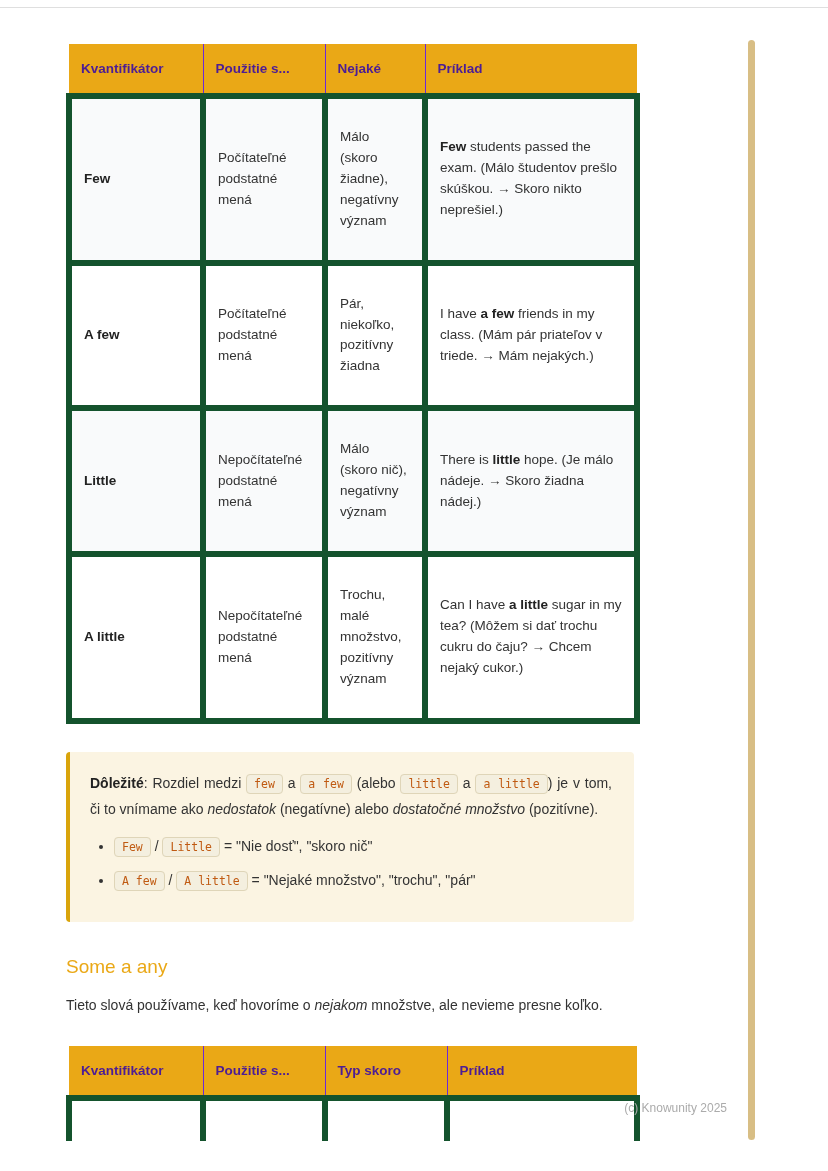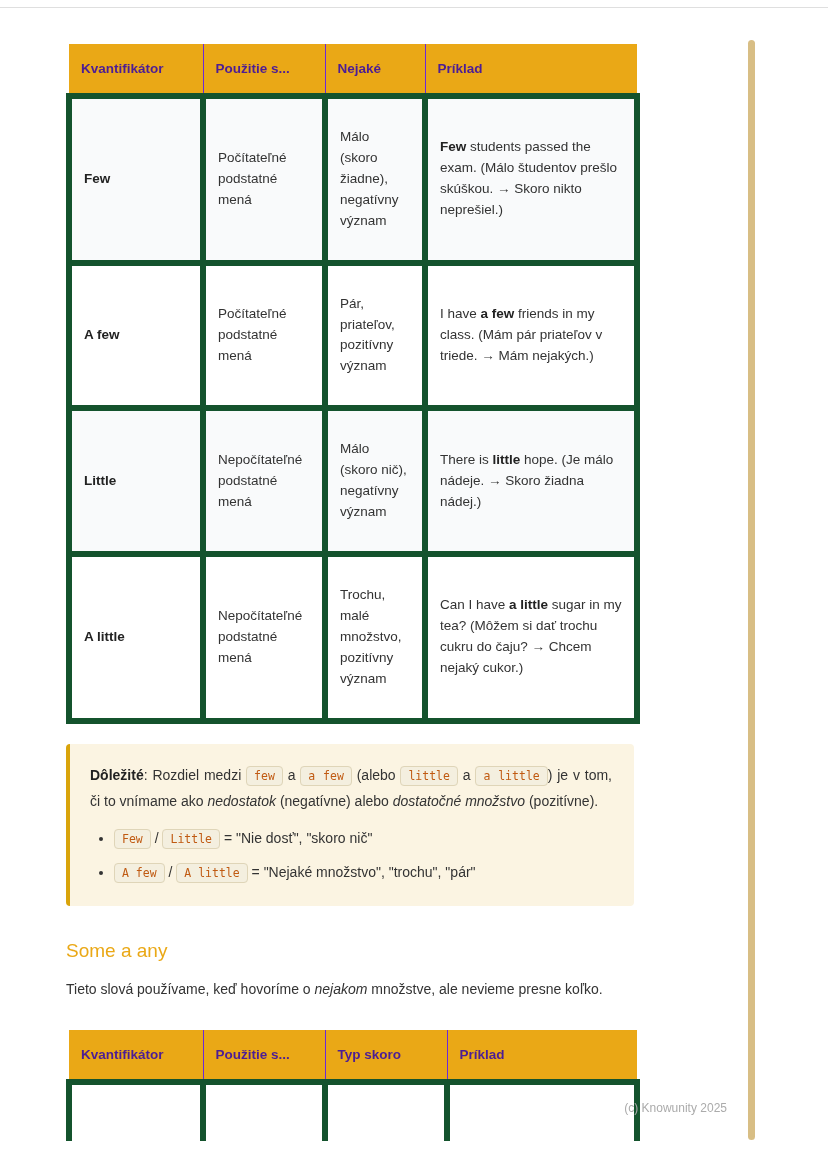--- a/index.html
+++ b/index.html
@@ -40,25 +40,25 @@
     font-size:13.5px;
     line-height:1.55;
     color:#333;
     background:#ffffff;
   }
   tbody tr:nth-child(odd) td { background:#f9fafb; }
   td strong, .rich strong { font-weight:700; color:#222; }
   tr.partial td { height:120px; background:#ffffff !important; border-bottom:none; }
 
   .callout {
-    margin-top:20px;
+    margin-top:28px;
     background:var(--callout-bg, #FBF4E2);
     border-left:4px solid var(--callout-border, #D9A40B);
     border-radius:4px;
-    padding:18px 22px 12px 20px;
+    padding:18px 22px 20px 20px;
     font-size:14px;
     line-height:1.9;
     color:#333;
   }
   .callout .intro { text-align:justify; }
   .callout ul { margin-top:10px; padding-left:24px; }
   .callout li { margin:8px 0; }
   .chip {
     font-family:"DejaVu Sans Mono", monospace;
     font-size:11.5px;
@@ -125,21 +125,21 @@
       <tbody>
           <tr>
             <td><strong>Few</strong></td>
             <td>Počítateľné podstatné mená</td>
             <td>Málo (skoro žiadne), negatívny význam</td>
             <td><strong>Few</strong> students passed the exam. (Málo študentov prešlo skúškou. → Skoro nikto neprešiel.)</td>
           </tr>
           <tr>
             <td><strong>A few</strong></td>
             <td>Počítateľné podstatné mená</td>
-            <td>Pár, priateľov, pozitívny význam</td>
+            <td>Pár, niekoľko, pozitívny žiadna</td>
             <td>I have <strong>a few</strong> friends in my class. (Mám pár priateľov v triede. → Mám nejakých.)</td>
           </tr>
           <tr>
             <td><strong>Little</strong></td>
             <td>Nepočítateľné podstatné mená</td>
             <td>Málo (skoro nič), negatívny význam</td>
             <td>There is <strong>little</strong> hope. (Je málo nádeje. → Skoro žiadna nádej.)</td>
           </tr>
           <tr>
             <td><strong>A little</strong></td>

